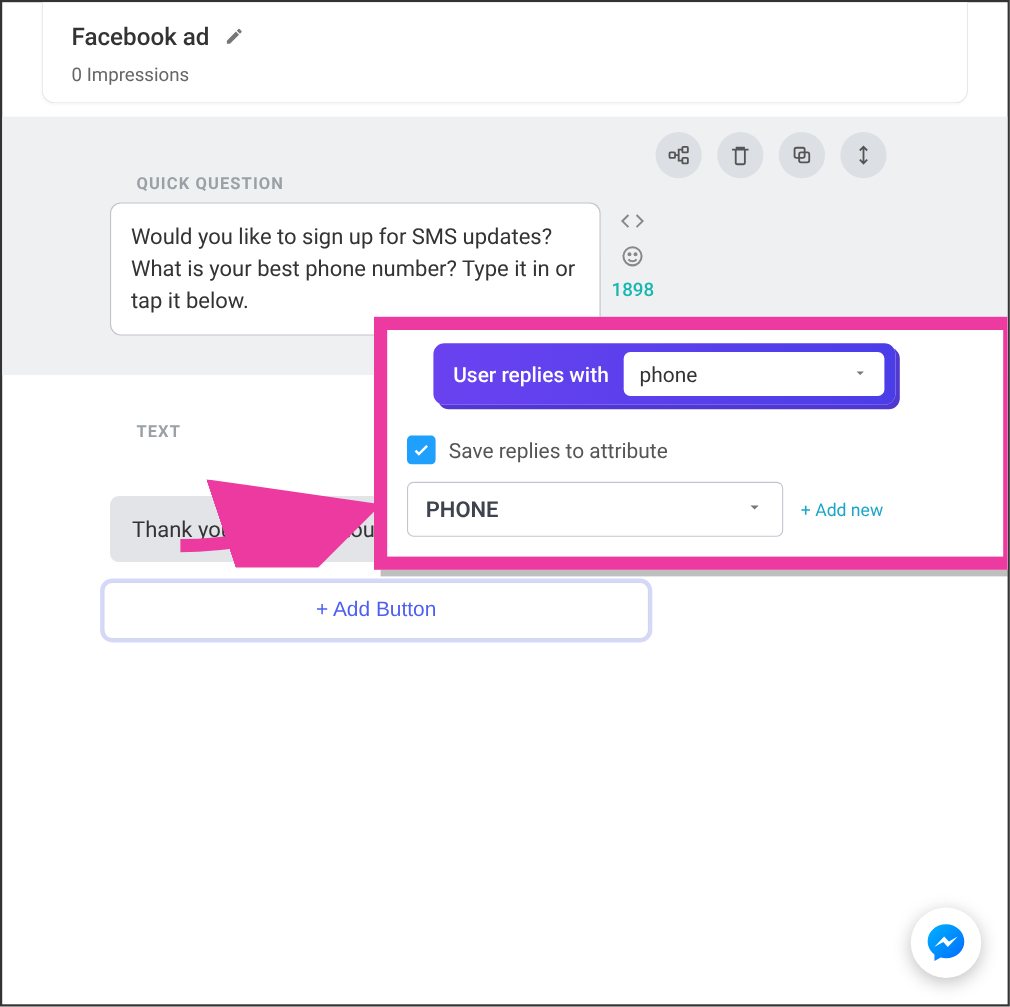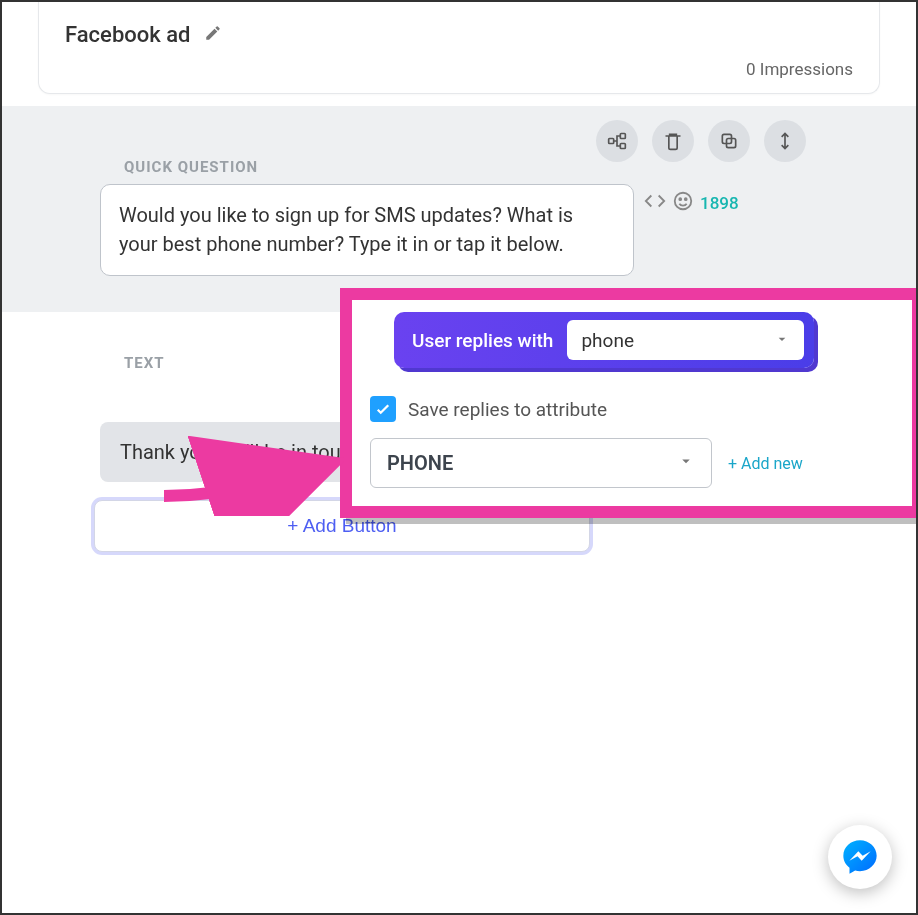--- a/index.html
+++ b/index.html
@@ -31,21 +31,21 @@
   .top-right { display:flex; align-items:center; gap:18px; }
   .test-dialogue-btn {
     display:flex; align-items:center; gap:10px;
     background:#1877f2; color:#fff; border:none;
     padding:10px 18px; border-radius:6px; font-size:18px; font-weight:600;
     cursor:pointer;
   }
   .msgr-circle { width:22px; height:22px; background:#fff; border-radius:50%;
     display:flex; align-items:center; justify-content:center; }
   .copy-link { color:#2a3fe0; font-size:18px; font-weight:500; cursor:pointer; }
-  .impressions { text-align:right; color:#666; font-size:17px; margin-top:12px; }
+  .impressions { text-align:left; color:#666; font-size:17px; margin-top:12px; }
 
   
   .gray-section {
     background:#eef0f2; padding:24px 0 36px 0; margin-top:12px;
     position:relative;
   }
   .qq-label {
     color:#9aa0a6; font-size:15px; font-weight:700; letter-spacing:1px;
     margin-left:122px; margin-bottom:8px;margin-top:28px;
   }
@@ -53,24 +53,24 @@
     position:absolute; top:14px; right:110px; display:flex; gap:14px;
   }
   .action-btn {
     width:42px; height:42px; border-radius:50%; background:#dcdfe3;
     display:flex; align-items:center; justify-content:center; cursor:pointer;
     color:#555;
   }
 
   .qtext-wrap { display:flex; align-items:flex-start; gap:10px; margin-left:98px; }
   .qtext-box {
-    width:534px; background:#fff; border:1px solid #bfc4cb; border-radius:10px;
+    width:446px; background:#fff; border:1px solid #bfc4cb; border-radius:10px;
     padding:16px 18px; font-size:20px; color:#333; line-height:1.45;
   }
-  .side-icons { display:flex; align-items:center; gap:6px; margin-top:6px; }
+  .side-icons { display:flex; flex-direction:column; align-items:center; gap:6px; margin-top:6px; }
   .code-ico, .emoji-ico { color:#888; cursor:pointer; }
   .char-count { color:#17b6b0; font-size:17px; font-weight:500; }
 
   
   .pink-box {
     position:absolute;
     left:338px; top:286px;
     width:584px; height:230px;
     border:12px solid #ec3aa1;
     background:#fff;

